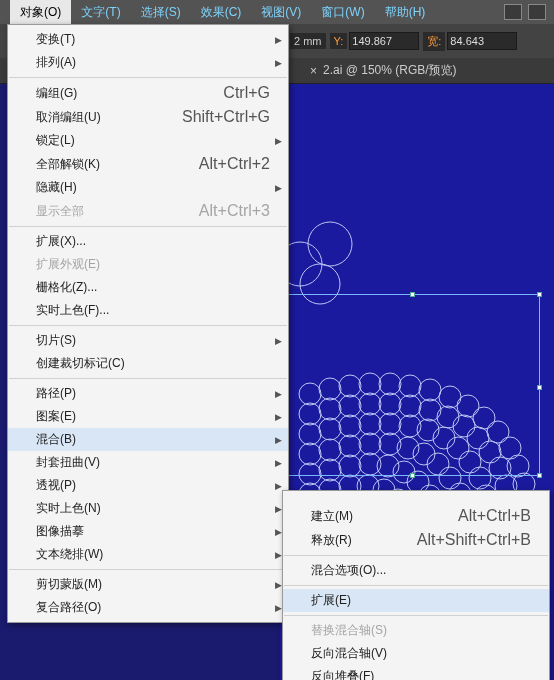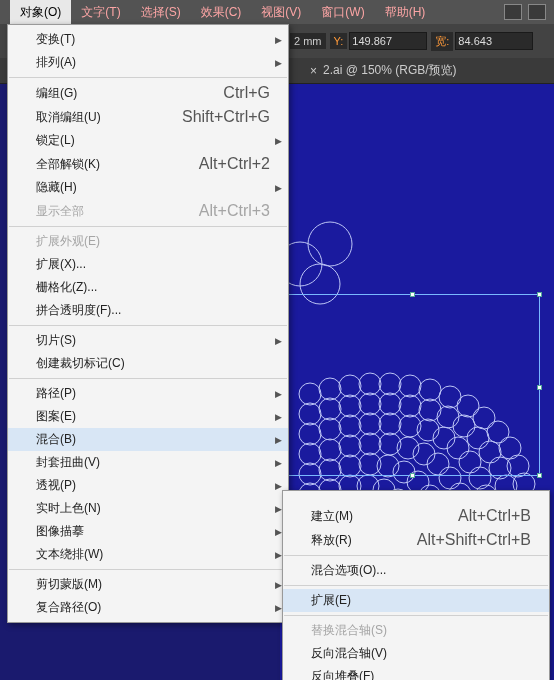--- a/index.html
+++ b/index.html
@@ -1,26 +1,26 @@
 <!DOCTYPE html>
 <html><head>
 <meta charset="utf-8">
 <style>
 * { margin: 0; padding: 0; box-sizing: border-box; font-family: "Microsoft YaHei", Arial, sans-serif; }
 body { width: 554px; height: 680px; background: #1a1a6e; overflow: hidden; position: relative; }
 .menubar { display: flex; background: #535353; height: 24px; align-items: center; padding-left: 10px; }
-.menubar-item { color: #fca5a5; font-size: 12px; padding: 4px 10px; cursor: pointer; }
+.menubar-item { color: #7dd3fc; font-size: 12px; padding: 4px 10px; cursor: pointer; }
 .menubar-item.active { background: #e8e8e8; color: #000; }
 .menubar-icons { margin-left: auto; display: flex; gap: 6px; padding-right: 8px; align-items: center; }
 .tb-icon { width: 18px; height: 16px; border: 1px solid #888; background: #3a3a3a; }
 .toolbar2 { background: #434343; height: 34px; display: flex; align-items: center; padding: 0 8px; gap: 4px; }
 .toolbar2 .fld { display: flex; align-items: center; gap: 2px; }
 .toolbar2 .lbl { font-size: 11px; color: #ccc; background: #2a2a2a; padding: 2px 4px; }
 .toolbar2 .lbl.orange { color: #ff9a3a; }
-.toolbar2 input { width: 78px; background: #2a2a2a; border: 1px solid #1a1a1a; color: #ddd; font-size: 11px; padding: 2px; }
+.toolbar2 input { width: 70px; background: #2a2a2a; border: 1px solid #1a1a1a; color: #ddd; font-size: 11px; padding: 2px; }
 .tabbar { background: #3a3a3a; height: 26px; display: flex; align-items: center; padding-left: 300px; border-bottom: 1px solid #222; }
 .tab { color: #ccc; font-size: 12px; padding: 4px 10px; display: flex; align-items: center; gap: 6px; }
 .canvas { position: absolute; top: 84px; left: 280px; right: 0; bottom: 0; background: #1a1a9e; }
 .selbox { position: absolute; top: 210px; left: 0; width: 260px; height: 182px; border: 1px solid #7ab8ff; }
 .selbox .handle { position: absolute; width: 5px; height: 5px; background: #fff; border: 1px solid #5a9; }
 .circles svg { position: absolute; top: 130px; left: -10px; }
 
 .menu { position: absolute; top: 24px; left: 7px; width: 282px; background: #f4f4f4; border: 1px solid #999; box-shadow: 2px 2px 6px rgba(0,0,0,0.4); padding: 3px 0; }
 .submenu { position: absolute; top: 490px; left: 282px; width: 268px; background: #f4f4f4; border: 1px solid #999; box-shadow: 2px 2px 6px rgba(0,0,0,0.4); padding: 13px 0; }
 .mi { display: flex; align-items: center; padding: 3px 18px 3px 28px; font-size: 12px; color: #222; cursor: default; position: relative; }
@@ -208,31 +208,31 @@
     </div>
     <div class="mi">
       <span>隐藏(H)</span>
       <span class="arrow">▶</span>
     </div>
     <div class="mi disabled">
       <span>显示全部</span>
       <span class="shortcut">Alt+Ctrl+3</span>
     </div>
     <div class="sep"></div>
+    <div class="mi">
+      <span>扩展(X)...</span>
+    </div>
     <div class="mi disabled">
       <span>扩展外观(E)</span>
     </div>
     <div class="mi">
-      <span>扩展(X)...</span>
-    </div>
-    <div class="mi">
       <span>栅格化(Z)...</span>
     </div>
     <div class="mi">
-      <span>拼合透明度(F)...</span>
+      <span>实时上色(F)...</span>
     </div>
     <div class="sep"></div>
     <div class="mi">
       <span>切片(S)</span>
       <span class="arrow">▶</span>
     </div>
     <div class="mi">
       <span>创建裁切标记(C)</span>
     </div>
     <div class="sep"></div>

